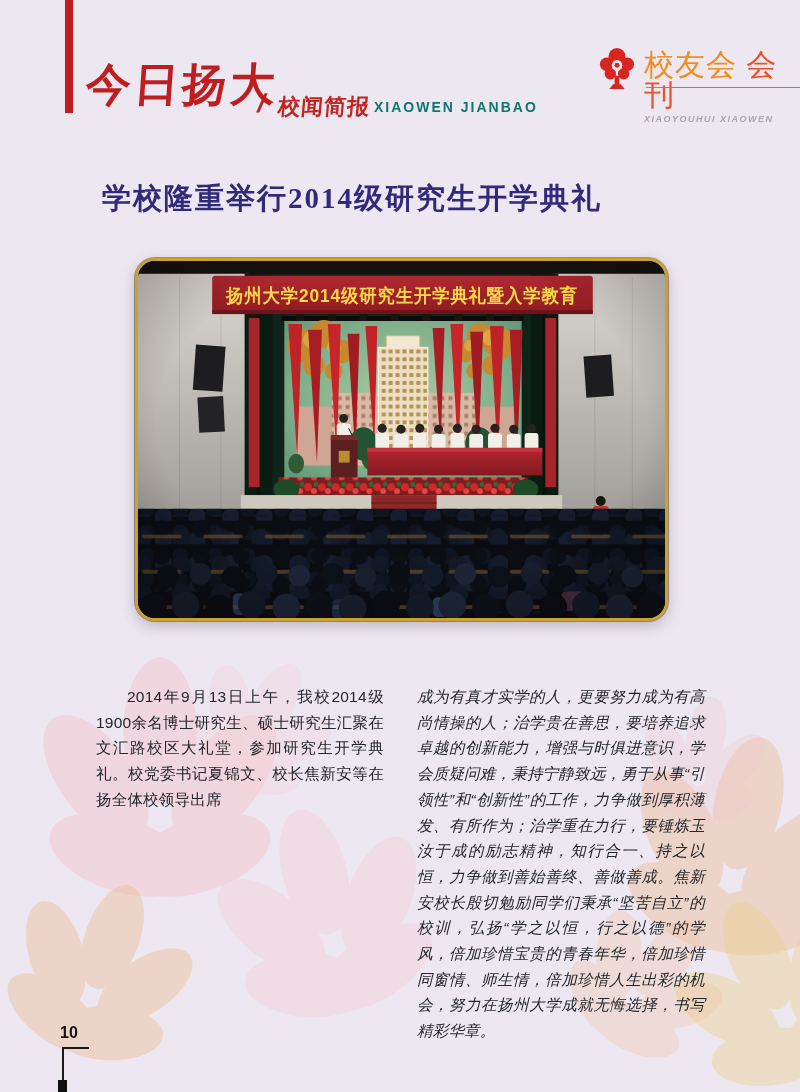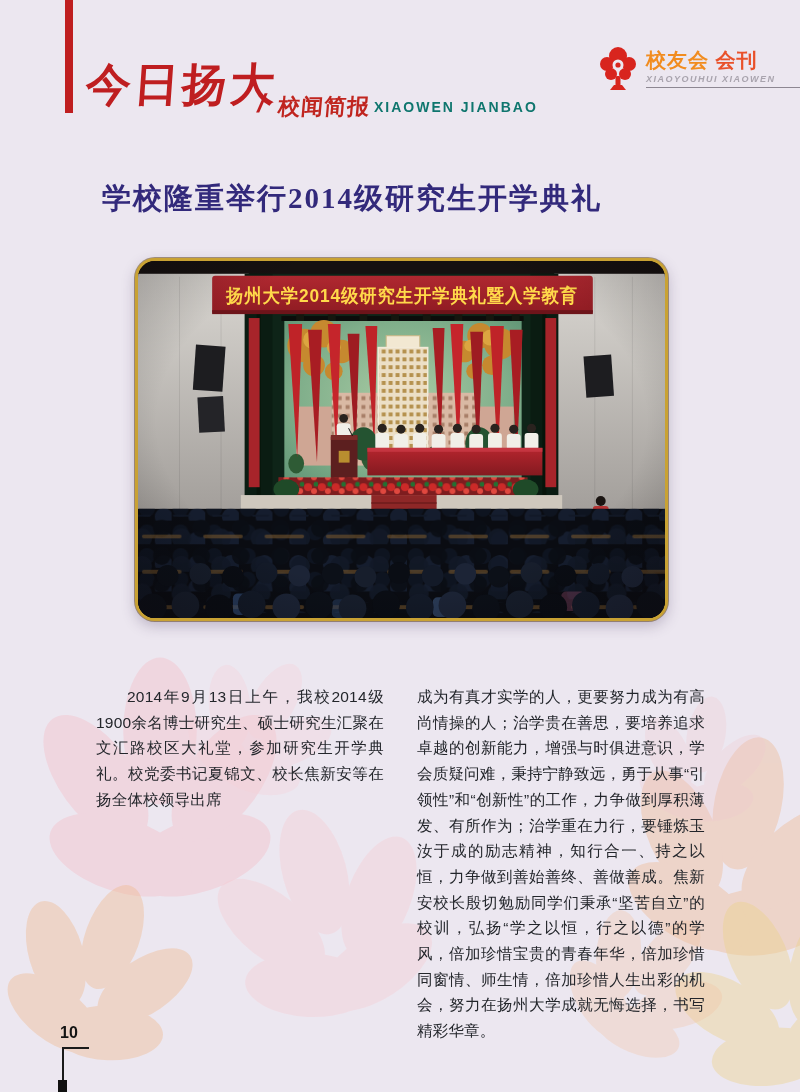--- a/index.html
+++ b/index.html
@@ -14,21 +14,21 @@
   .red-bar{position:absolute;left:65px;top:0;width:8px;height:113px;background:#bf1e20;}
   .masthead{
     position:absolute;left:86px;top:62px;font-size:45px;font-weight:900;color:#bf1e20;
     letter-spacing:3px;transform:skewX(-4deg);line-height:1;z-index:2;
   }
   .mast-slash{position:absolute;left:258px;top:88px;font-size:26px;font-weight:bold;color:#bf1e20;transform:skewX(-14deg);z-index:2;}
   .section-cn{position:absolute;left:278px;top:92px;font-size:22px;font-weight:900;color:#c0251f;transform:skewX(-5deg);letter-spacing:1px;z-index:2;}
   .section-latin{position:absolute;left:374px;top:99px;font-size:14px;font-weight:bold;color:#0f766e;letter-spacing:2px;z-index:2;}
   .brand{position:absolute;left:598px;top:44px;display:flex;gap:8px;z-index:2;}
   .brand-text{padding-top:6px;}
-  .brand-line{font-size:20px;font-weight:700;line-height:1;letter-spacing:1px;}
+  .brand-line{font-size:30px;font-weight:400;line-height:1;letter-spacing:1px;}
   .brand-cn{color:#f18c1f;}
   .brand-cn2{color:#e9512a;}
   .brand-latin{font-size:9px;font-weight:bold;font-style:italic;color:#a9a4ae;letter-spacing:1.5px;margin-top:4px;}
   .brand-rule{position:absolute;left:646px;top:87px;width:154px;height:1px;background:#8d8792;z-index:2;}
   
   .article-title{
     position:absolute;left:0;top:179px;width:704px;text-align:center;margin:0;
     font-family:"Liberation Serif","DejaVu Serif",serif;
     font-size:29px;font-weight:bold;color:#32297b;letter-spacing:2px;z-index:2;
   }
@@ -39,21 +39,21 @@
     box-shadow:0 0 0 1px rgba(90,60,20,.5), 0 5px 14px rgba(70,50,90,.28);
   }
   .photo-frame svg{display:block;width:100%;height:100%;}
   
   .body-cols{
     position:absolute;left:84px;top:672px;width:633px;display:flex;gap:9px;z-index:2;
     font-size:15.5px;line-height:25.7px;color:#23262b;text-align:justify;letter-spacing:.2px;
   }
   .col{width:312px;}
   .col p{margin:12px;text-indent:2em;}
-  .col p.noindent{text-indent:0;}
+  .col p.noindent{text-indent:0;font-style:italic;}
   
   .page-number{position:absolute;left:60px;top:1024px;font-size:16px;font-weight:900;color:#141414;z-index:2;text-align:center;}
   .bracket-h{position:absolute;left:62px;top:1047px;width:27px;height:2px;background:#1a1a1a;z-index:2;}
   .bracket-v{position:absolute;left:62px;top:1047px;width:2px;height:45px;background:#1a1a1a;z-index:2;}
   .bracket-stub{position:absolute;left:58px;top:1080px;width:9px;height:12px;background:#111;z-index:2;}
 </style>
 </head>
 <body>
 
 <div class="page">

